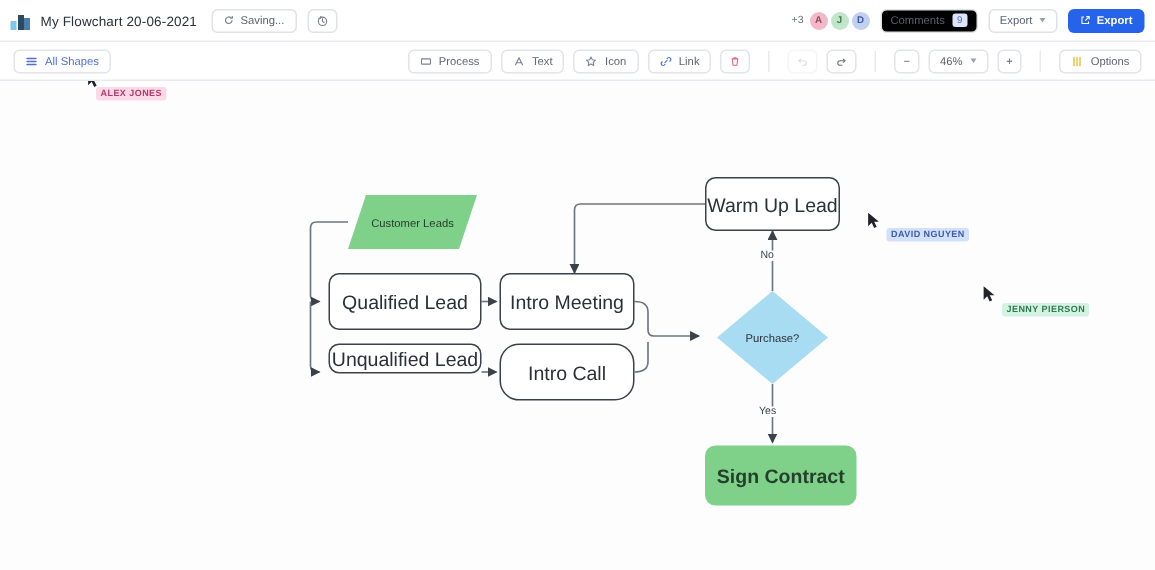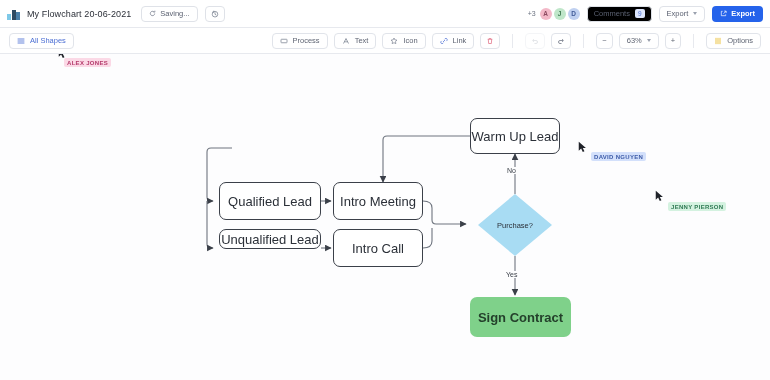--- a/index.html
+++ b/index.html
@@ -231,21 +231,21 @@
           <path d="M10 4.4L12.8 7 10 9.6" fill="none" stroke="#6b7280" stroke-width="1.5"></path>
         </svg>
       </div>
 
       <div class="tb-sep"></div>
 
       <div class="tb-btn square">
         <span class="zoom-val">−</span>
       </div>
       <div class="tb-btn">
-        <span class="zoom-val">63%</span>
+        <span class="zoom-val">46%</span>
         <span class="caret"></span>
       </div>
       <div class="tb-btn square">
         <span class="zoom-val">+</span>
       </div>
 
       <div class="tb-sep"></div>
 
       <div class="tb-btn">
         <svg class="tb-icon" viewBox="0 0 16 16">
@@ -278,34 +278,40 @@
         <path d="M423,194 Q432,194 432,187 L432,174"></path>
 
         <path d="M515,140 L515,100" marker-end="url(#ah)"></path>
 
         <path d="M515,202 L515,241" marker-end="url(#ah)"></path>
 
         <path d="M470,82 L387,82 Q383,82 383,86 L383,124 Q383,128 383,128" marker-end="url(#ah)"></path>
       </g>
     </svg>
 
+    <div class="para-wrap" style="left:232px; top:76px; width:86px; height:36px;">
+      <svg width="86" height="36" style="position:absolute;top:0;left:0">
+        <polygon points="12,0 86,0 74,36 0,36" fill="#7fd18a"></polygon>
+      </svg>
+      <div class="para-text">Customer Leads</div>
+    </div>
 
     <div class="node rect" style="left:219px; top:128px; width:102px; height:38px;">
       <span class="node-label">Qualified Lead</span>
     </div>
 
     <div class="node rect" style="left:219px; top:175px; width:102px; height:20px;">
       <span class="node-label">Unqualified Lead</span>
     </div>
 
     <div class="node rect" style="left:333px; top:128px; width:90px; height:38px;">
       <span class="node-label">Intro Meeting</span>
     </div>
 
-    <div class="node rect" style="left:333px; top:175px; width:90px; height:38px;">
+    <div class="node rect" style="left:333px; top:175px; width:90px; height:38px;border-radius:13px;">
       <span class="node-label">Intro Call</span>
     </div>
 
     <div class="node rect" style="left:470px; top:64px; width:90px; height:36px;">
       <span class="node-label">Warm Up Lead</span>
     </div>
 
     <div class="diamond-wrap" style="left:478px; top:140px; width:74px; height:62px;">
       <svg width="74" height="62" style="position:absolute;top:0;left:0">
         <polygon points="37,0 74,31 37,62 0,31" fill="#a8dcf3"></polygon>

